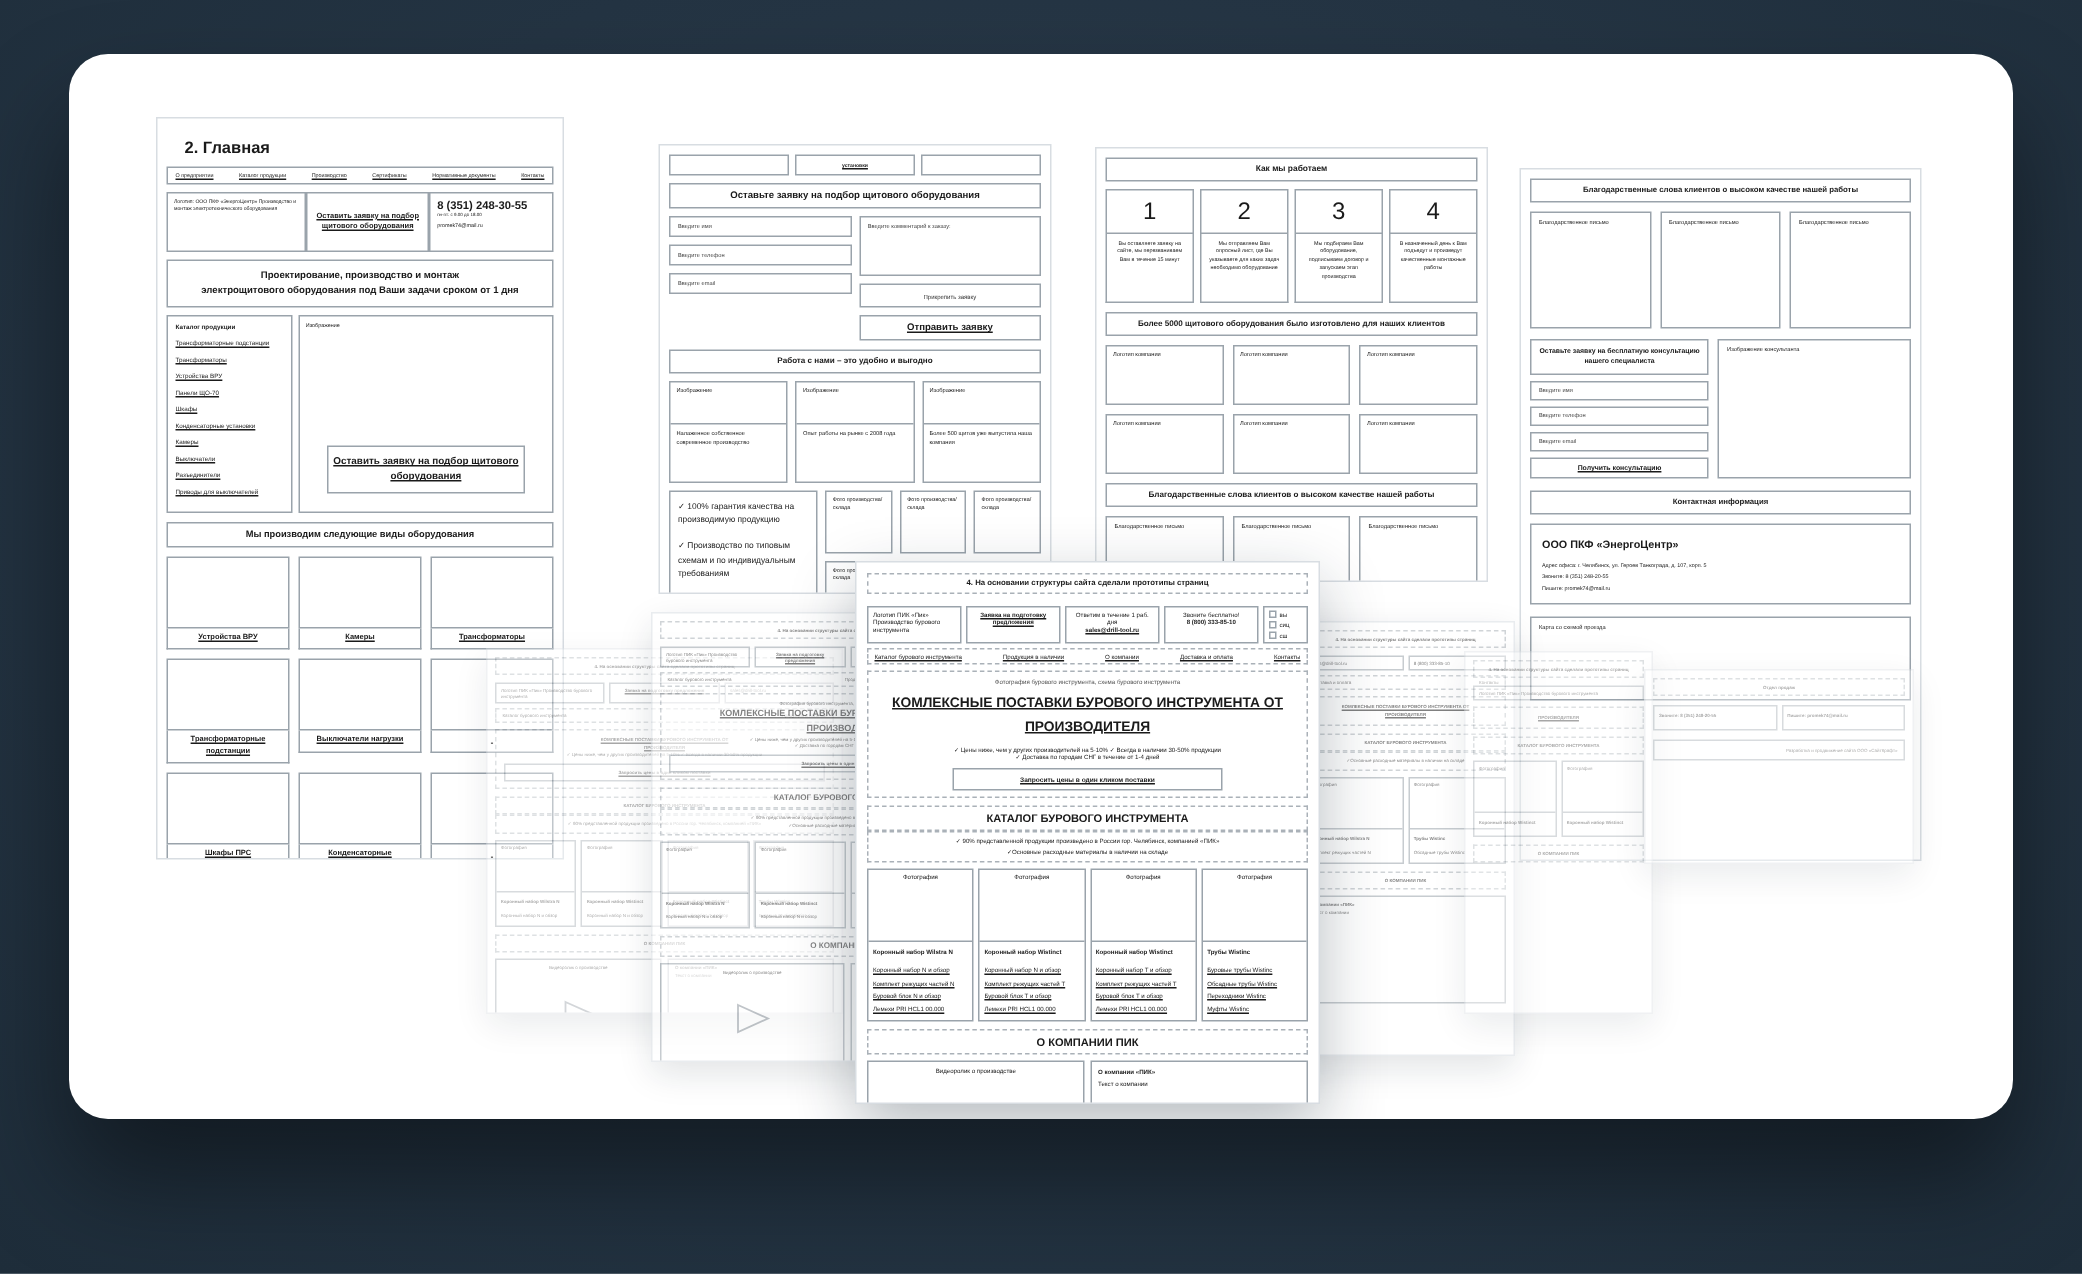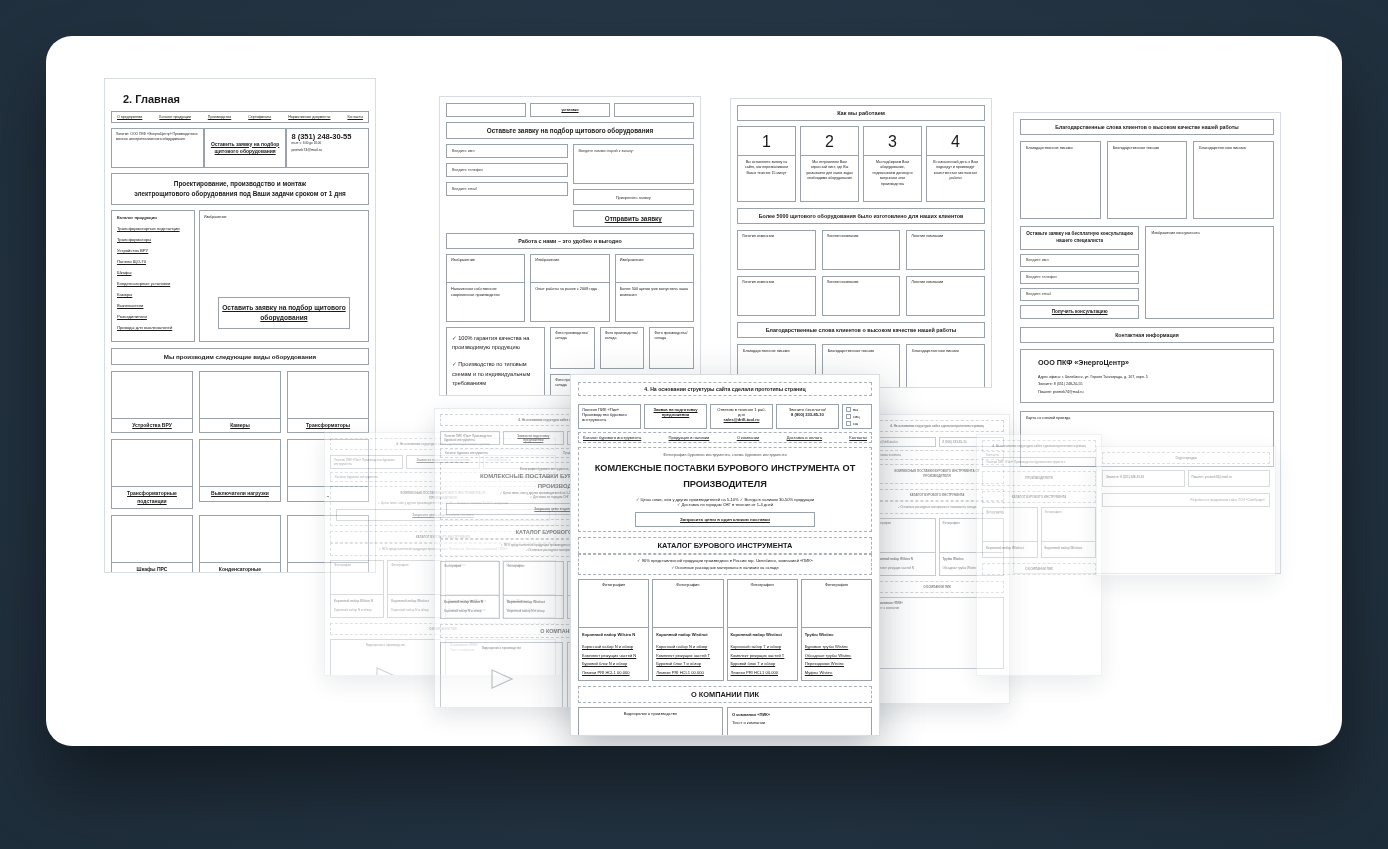--- a/index.html
+++ b/index.html
@@ -117,33 +117,33 @@
   #page4 .consult { display:flex; gap:6px; margin-top:7px;}
   #page4 .cleft { width:47%; }
   #page4 .cttl { border:1px solid #9aa3ab; font-size:4.6px; font-weight:bold; text-align:center;
                  padding:4px 3px; line-height:1.5;}
   #page4 .cfld { border:1px solid #9aa3ab; height:13px; font-size:3.8px; padding:3.5px 5px;
                  color:#444; margin-top:4px;}
   #page4 .cbtn { border:1px solid #9aa3ab; height:14px; font-size:4.6px; font-weight:bold;
                  text-align:center; padding-top:3px; margin-top:4px; text-decoration: underline;}
   #page4 .cright { flex:1; border:1px solid #9aa3ab; font-size:3.8px; padding:4px 5px;}
   #page4 .contact { margin-top:8px; }
-  #page4 .cinfo { border:1px solid #9aa3ab; padding:6px 17px; margin-top:6px; font-size:3.6px; line-height:2;}
+  #page4 .cinfo { border:1px solid #9aa3ab; padding:6px 7px; margin-top:6px; font-size:3.6px; line-height:2;}
   #page4 .cinfo .nm { font-size:7.2px; font-weight:bold; margin-bottom:4px;}
   #page4 .map { border:1px solid #9aa3ab; height:56px; margin-top:8px; font-size:3.8px; padding:4px 5px;}
 
   
   .dp { font-size: 3px; padding: 5px; }
   .dp .dttl { border:1px dashed #aab1b8; text-align:center; font-weight:bold; padding:3px; }
   .dp .dhdr { display:flex; gap:3px; margin-top:5px; }
   .dp .dhdr > div { border:1px solid #9aa3ab; padding:2px 3px; flex:1; }
   .dp .dnav { border:1px dashed #aab1b8; display:flex; justify-content:space-between;
               padding:2px 4px; margin-top:3px; }
   .dp .dhero { border:1px dashed #aab1b8; margin-top:4px; padding:4px 5px; text-align:center; }
-  .dp .dhero .hh { font-weight:bold; line-height:1.7; }
+  .dp .dhero .hh { font-weight:bold; line-height:1.7;text-decoration:underline; }
   .dp .dsec { border:1px dashed #aab1b8; margin-top:5px; text-align:center; font-weight:bold; padding:3px;}
   .dp .dsub { border:1px dashed #aab1b8; padding:3px 4px; text-align:center; line-height:1.6;}
   .dp .dcards { display:grid; grid-template-columns:repeat(4,1fr); gap:3px; margin-top:4px;}
   .dp .dcards .dc { border:1px solid #9aa3ab; }
   .dp .dcards .dc .ph { height:34px; border-bottom:1px solid #9aa3ab; padding:2px 3px;}
   .dp .dcards .dc .bd { padding:3px; line-height:2.1;}
   .dp .dcards .dc .bd b { display:block; margin-bottom:3px;}
   .dp .dabout { border:1px dashed #aab1b8; margin-top:5px; text-align:center; font-weight:bold; padding:3px;}
   .dp .dbot { display:flex; gap:4px; margin-top:4px;}
   .dp .dvideo { flex:1; border:1px solid #9aa3ab; height:72px; position:relative; padding:3px 4px; text-align:center;}

